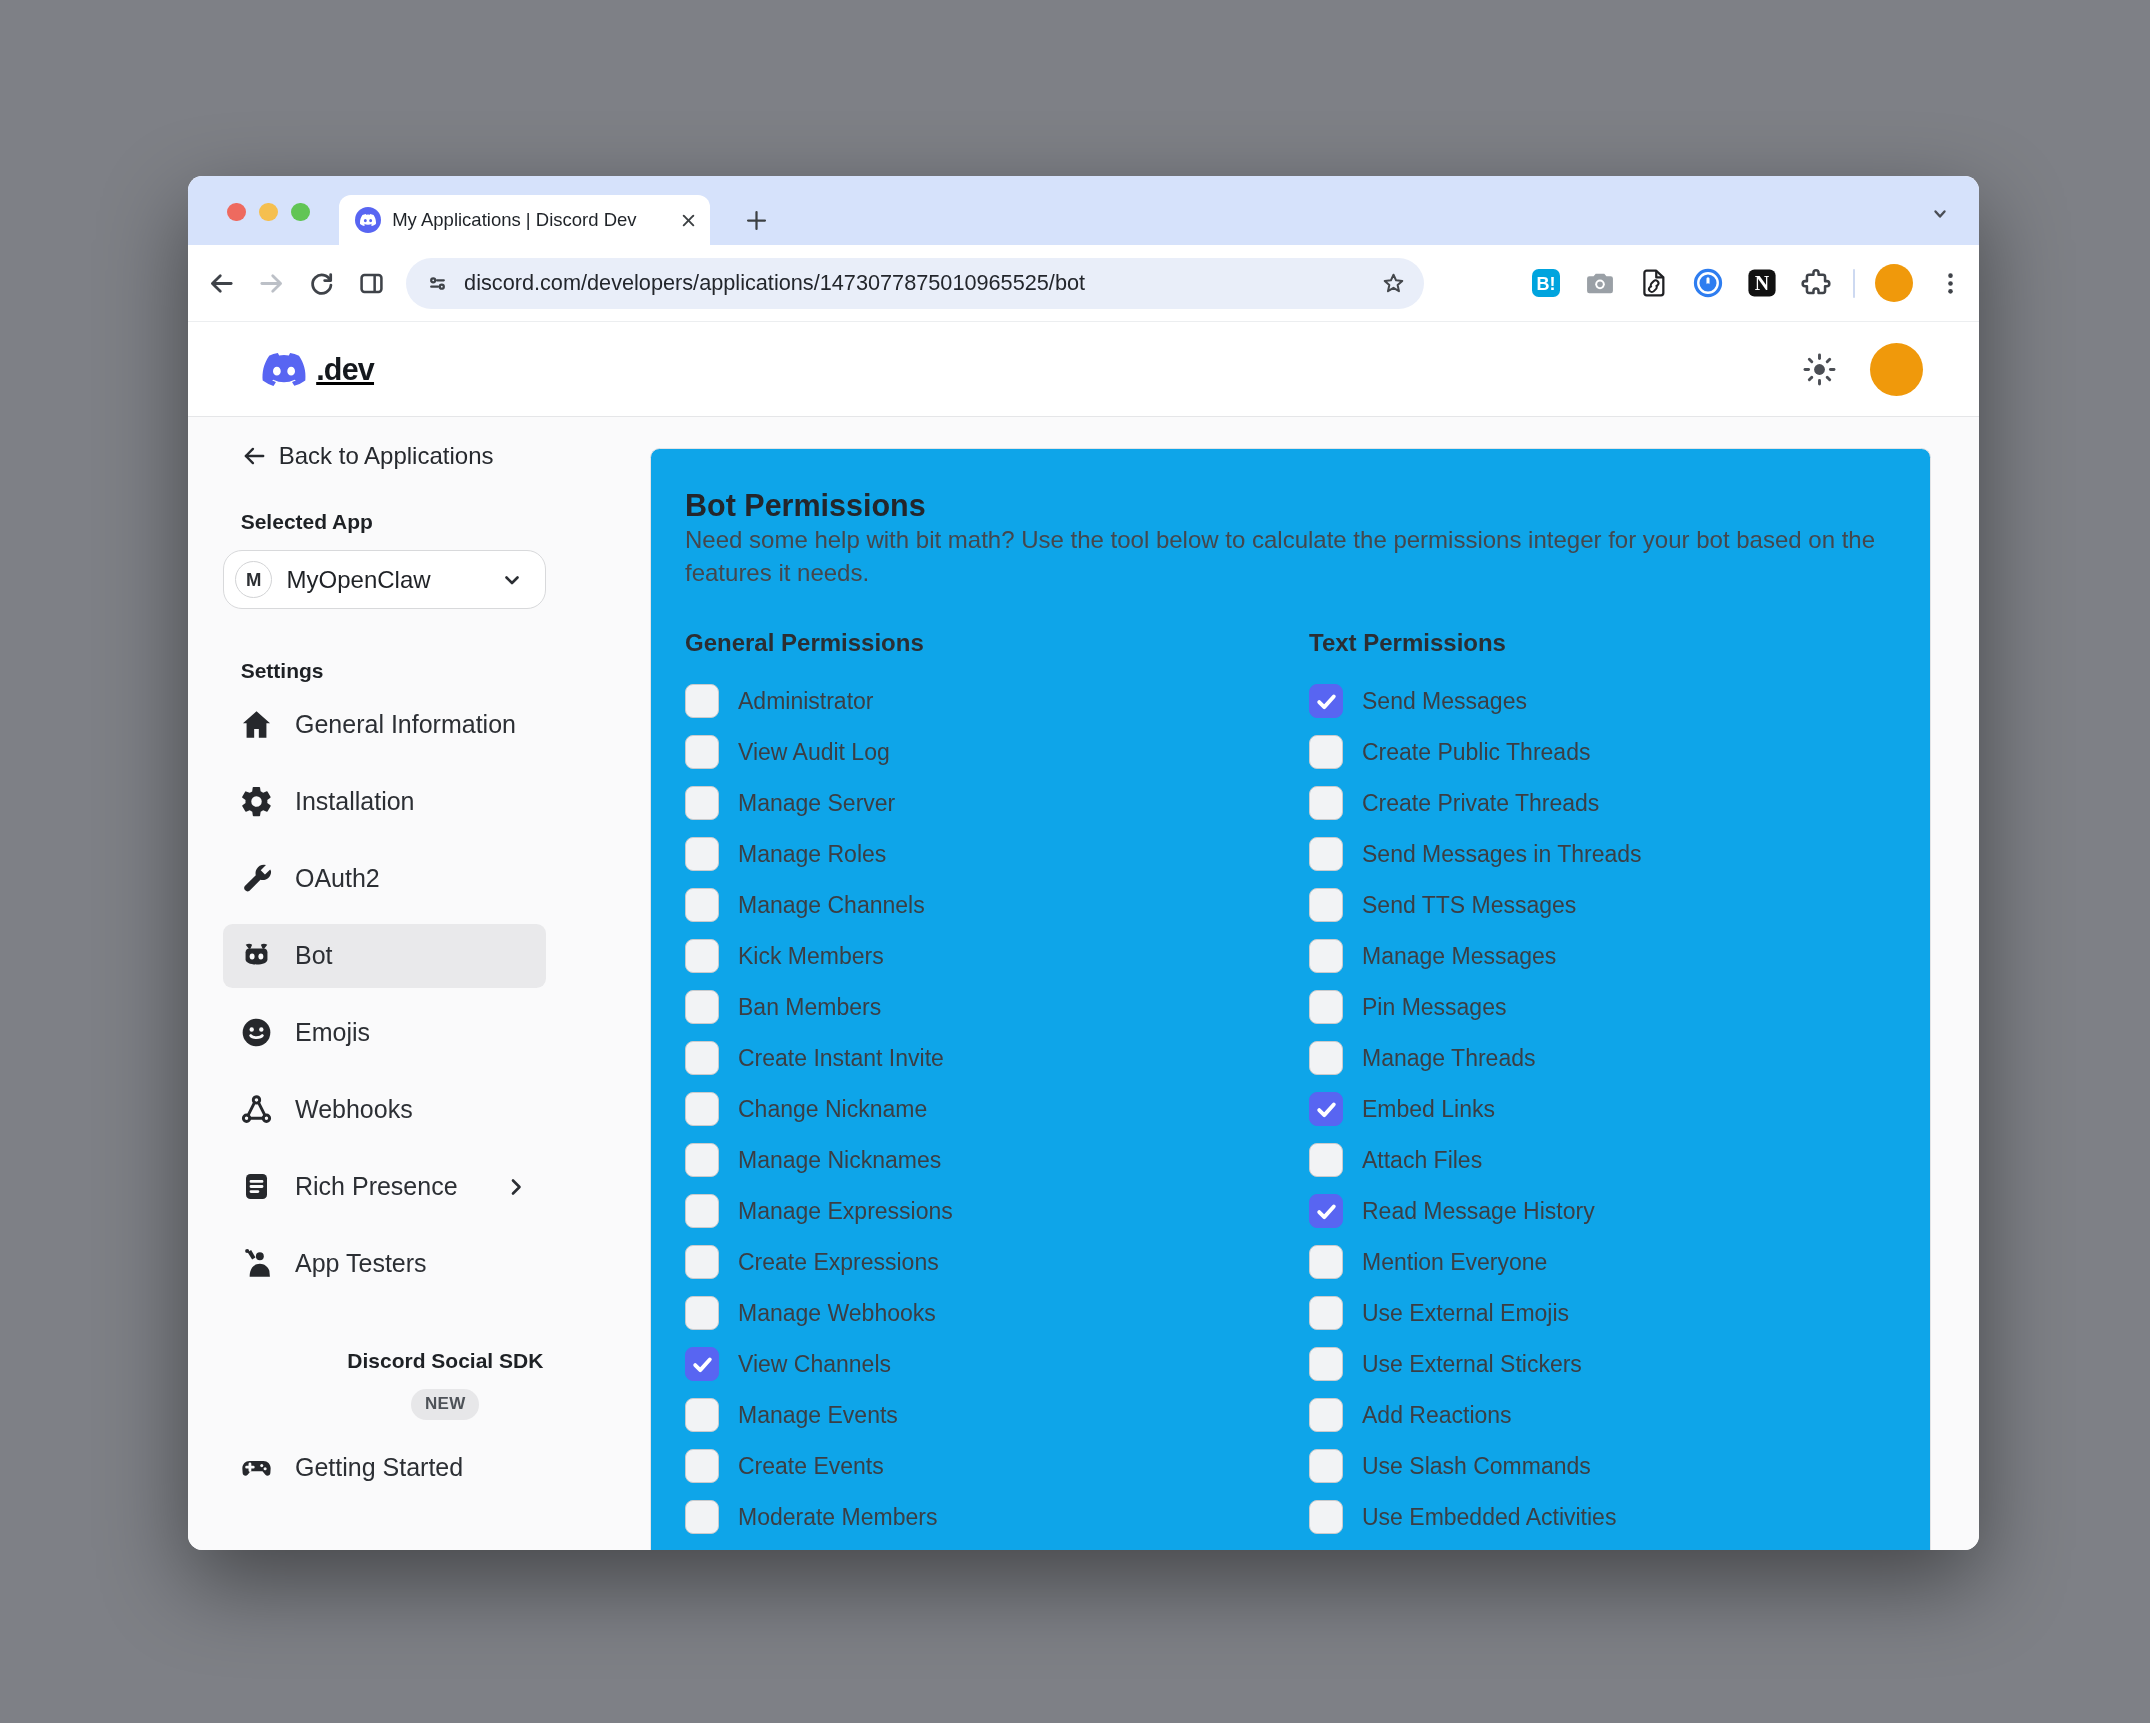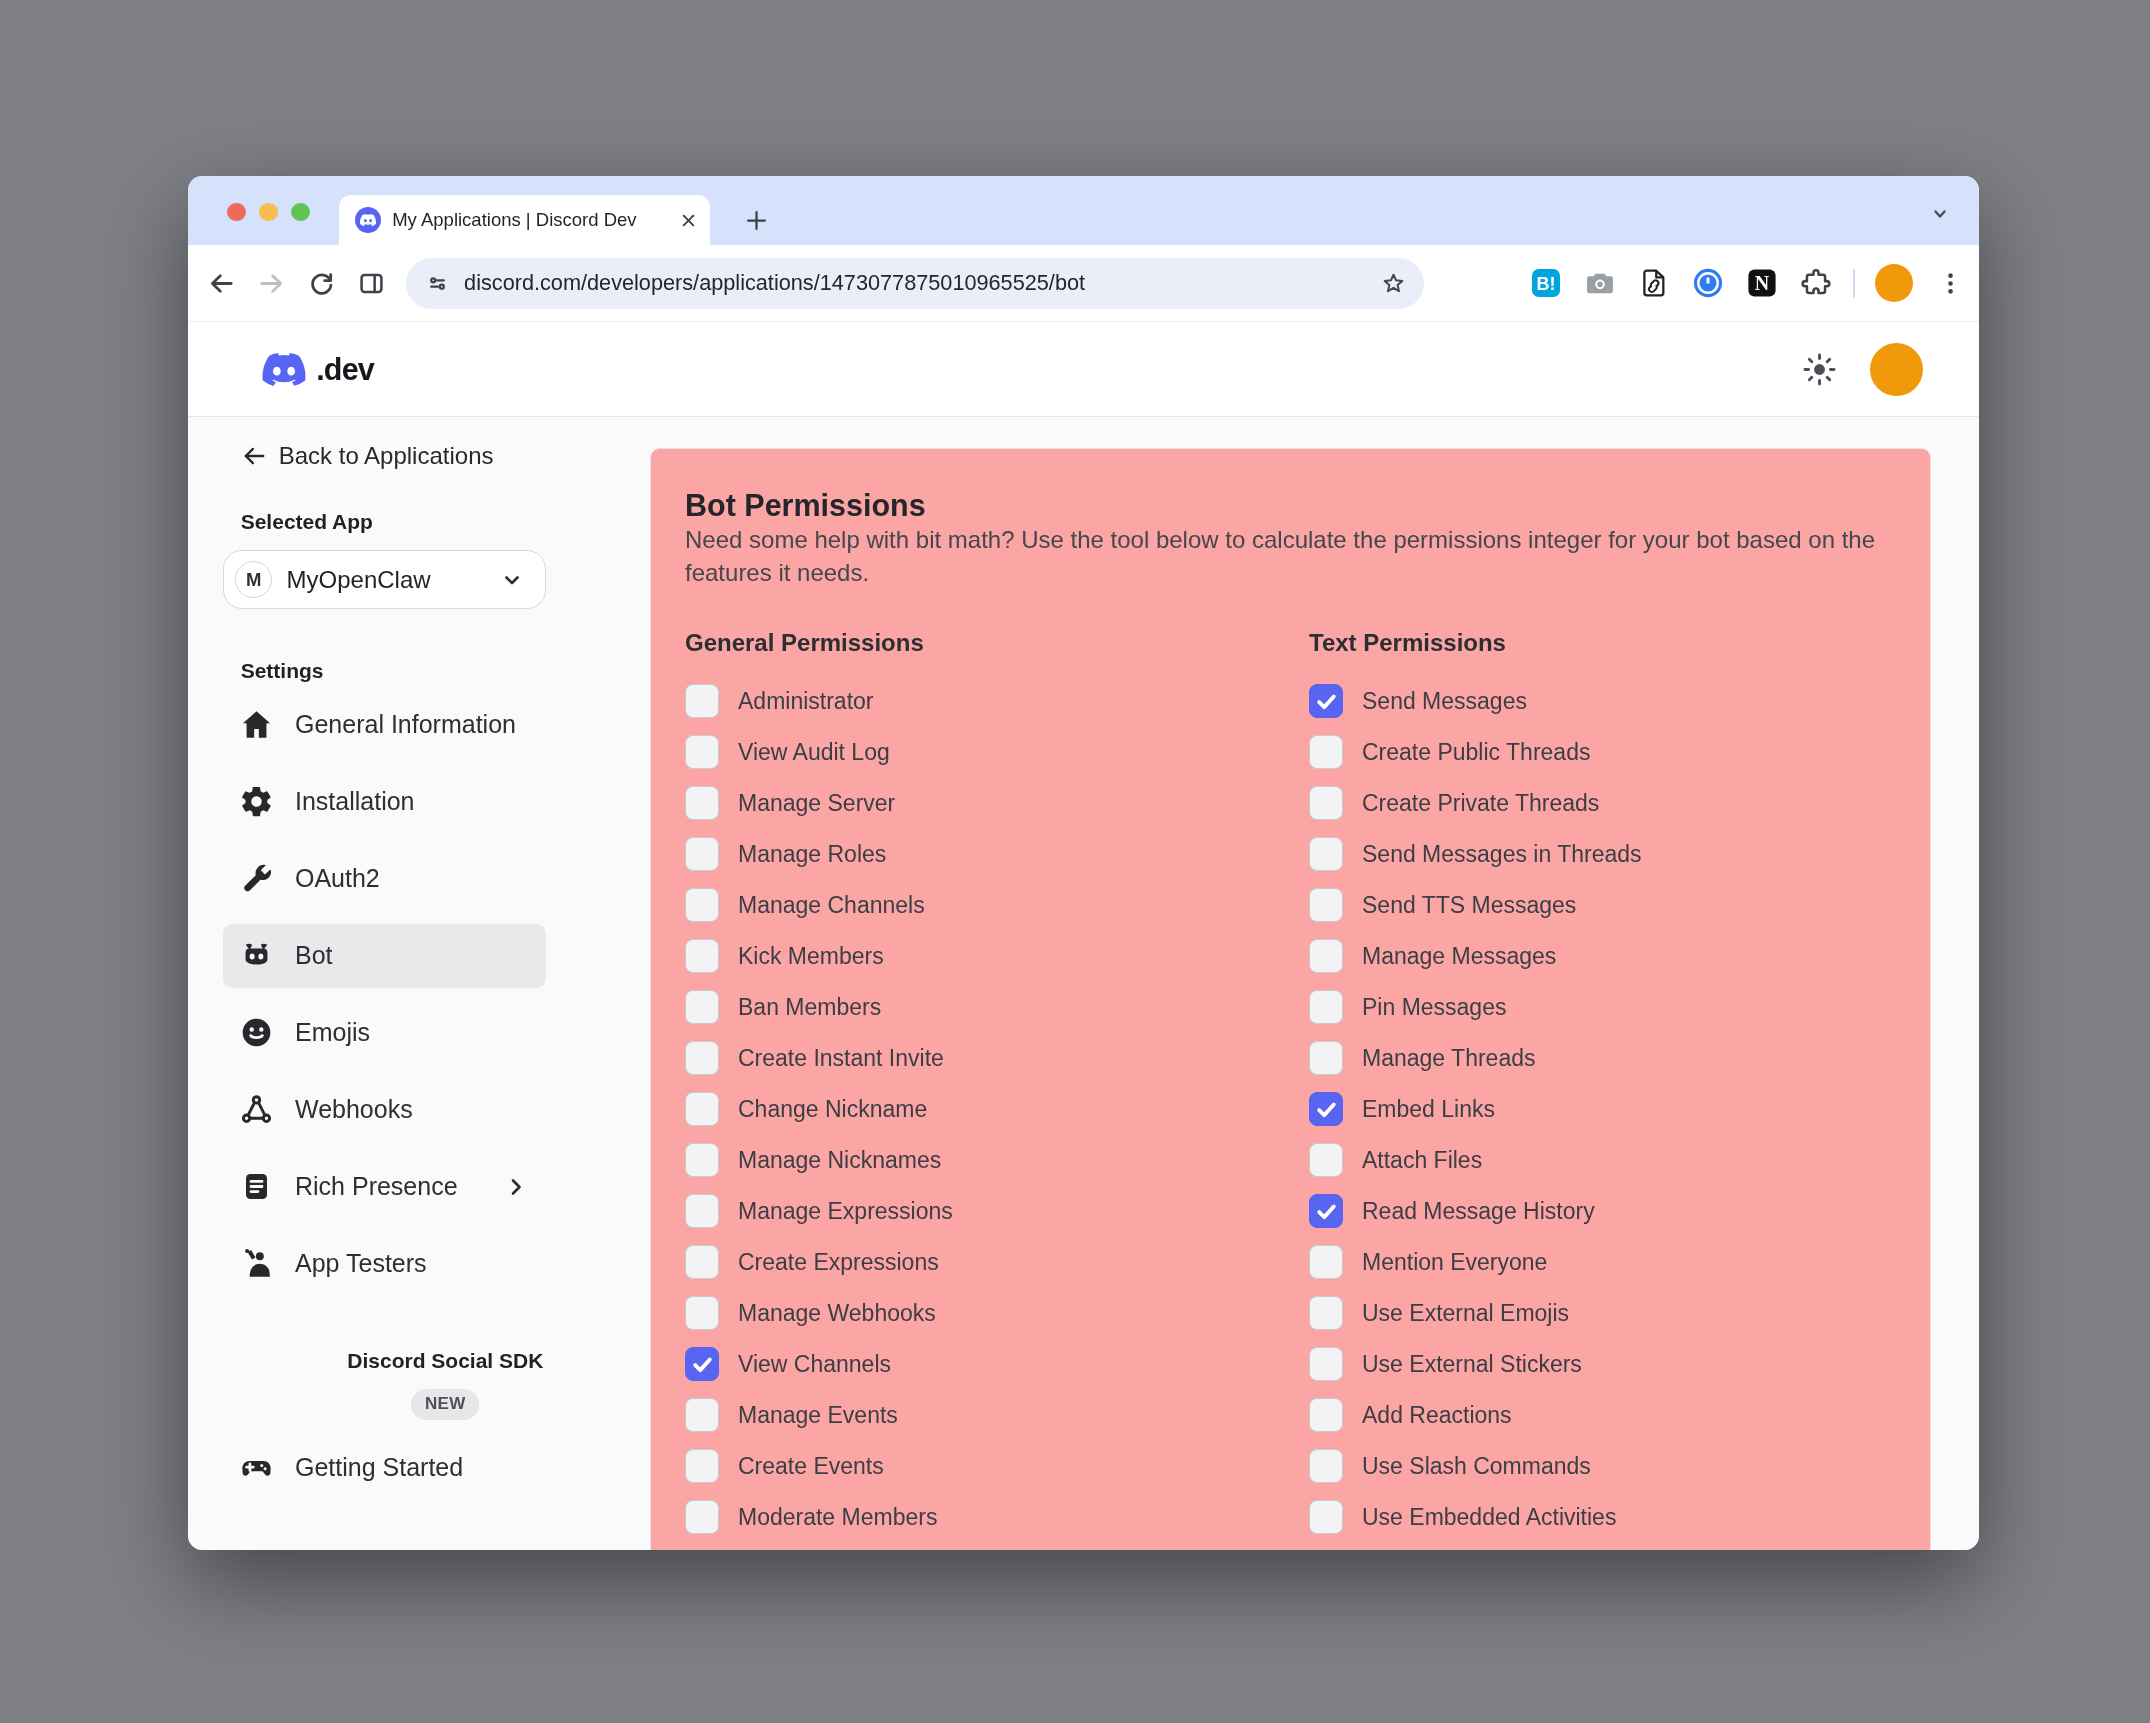--- a/index.html
+++ b/index.html
@@ -32,21 +32,21 @@
   .omnibox { width:1018px; height:51px; background:#e9eef9; border-radius:26px; display:flex;
              align-items:center; padding:0 17.7px; gap:13px; margin-left:6.4px; flex:none; }
   .url { font-size:21.7px; color:#23262c; flex:1; white-space:nowrap; overflow:hidden; }
   .ext { margin-left:auto; display:flex; align-items:center; gap:20px; }
   .ext-icon { width:34px; height:34px; display:flex; align-items:center; justify-content:center; flex:none; }
   .tdivider { width:2.4px; height:29px; background:#cdd9f1; border-radius:1.6px; }
   .chrome-avatar { width:38px; height:38px; border-radius:50%; background:var(--avatar); }
 
   
   .app-header { height:95px; background:#fff; border-bottom:1.6px solid #e5e6e8; display:flex;
-                align-items:center; padding:0 56px 0 67px; flex:none; }
+                align-items:center; padding:0 56px 0 67px; flex:none;text-decoration:underline; }
   .logo { display:flex; align-items:center; gap:3.2px; }
   .logo-text { font-size:30.5px; font-weight:800; color:#14181d; letter-spacing:-0.8px; }
   .header-right { margin-left:auto; display:flex; align-items:center; gap:32px; }
   .user-avatar { width:53px; height:53px; border-radius:50%; background:var(--avatar); }
 
   
   .app-body { flex:1; display:flex; background:#fafafb; min-height:0; }
   .sidebar { width:462px; flex:none; padding:25px 0 0 35px; }
   .back { display:flex; align-items:center; gap:12px; font-size:24px; color:#26292e; margin-left:17.7px; width:max-content; }
   .side-label { font-size:21px; font-weight:700; color:#1e2125; margin:40px 0 0 17.7px; }
@@ -65,21 +65,21 @@
   .nav-label { font-size:25px; color:#2c2f34; white-space:nowrap; }
   .nav-chev { margin-left:auto; display:flex; }
   .sdk-header { display:flex; align-items:center; gap:16px; margin:53px 0 0 17.7px;flex-direction:column; }
   .sdk-title { font-size:21px; font-weight:700; color:#1e2125; }
   .badge { font-size:17px; font-weight:700; color:#4e5258; background:#e7e7e9; padding:5.6px 13.6px;
            border-radius:15.2px; letter-spacing:0.4px; }
   .nav.social { margin-top:16px; }
 
   
   .content { flex:1; padding:30.5px 48px 0 0; min-width:0; }
-  .card { border:1.6px solid #e3e4e6; border-radius:9.6px; background:#fca5a5; height:1204px; padding:0 34px; }
+  .card { border:1.6px solid #e3e4e6; border-radius:9.6px; background:#0ea5e9; height:1204px; padding:0 34px; }
   .card-title { margin-top:39px; font-size:30.5px; font-weight:700; color:#24262b; }
   .card-desc { font-size:24px; color:#44474d; line-height:33px; max-width:1192px; }
   .cols { display:flex; margin-top:40px; }
   .col-general { width:624px; flex:none; }
   .col-text { flex:1; }
   .col-header { font-size:24px; font-weight:700; color:#2b2e33; margin-bottom:19px; }
   .check-row { height:51px; display:flex; align-items:center; gap:19px; }
   .cb { width:34px; height:34px; border-radius:8px; background:#f2f3f5; border:1.6px solid #c9cbce;
         flex:none; display:flex; align-items:center; justify-content:center; }
   .cb.checked { background:var(--accent); border-color:var(--accent); }

